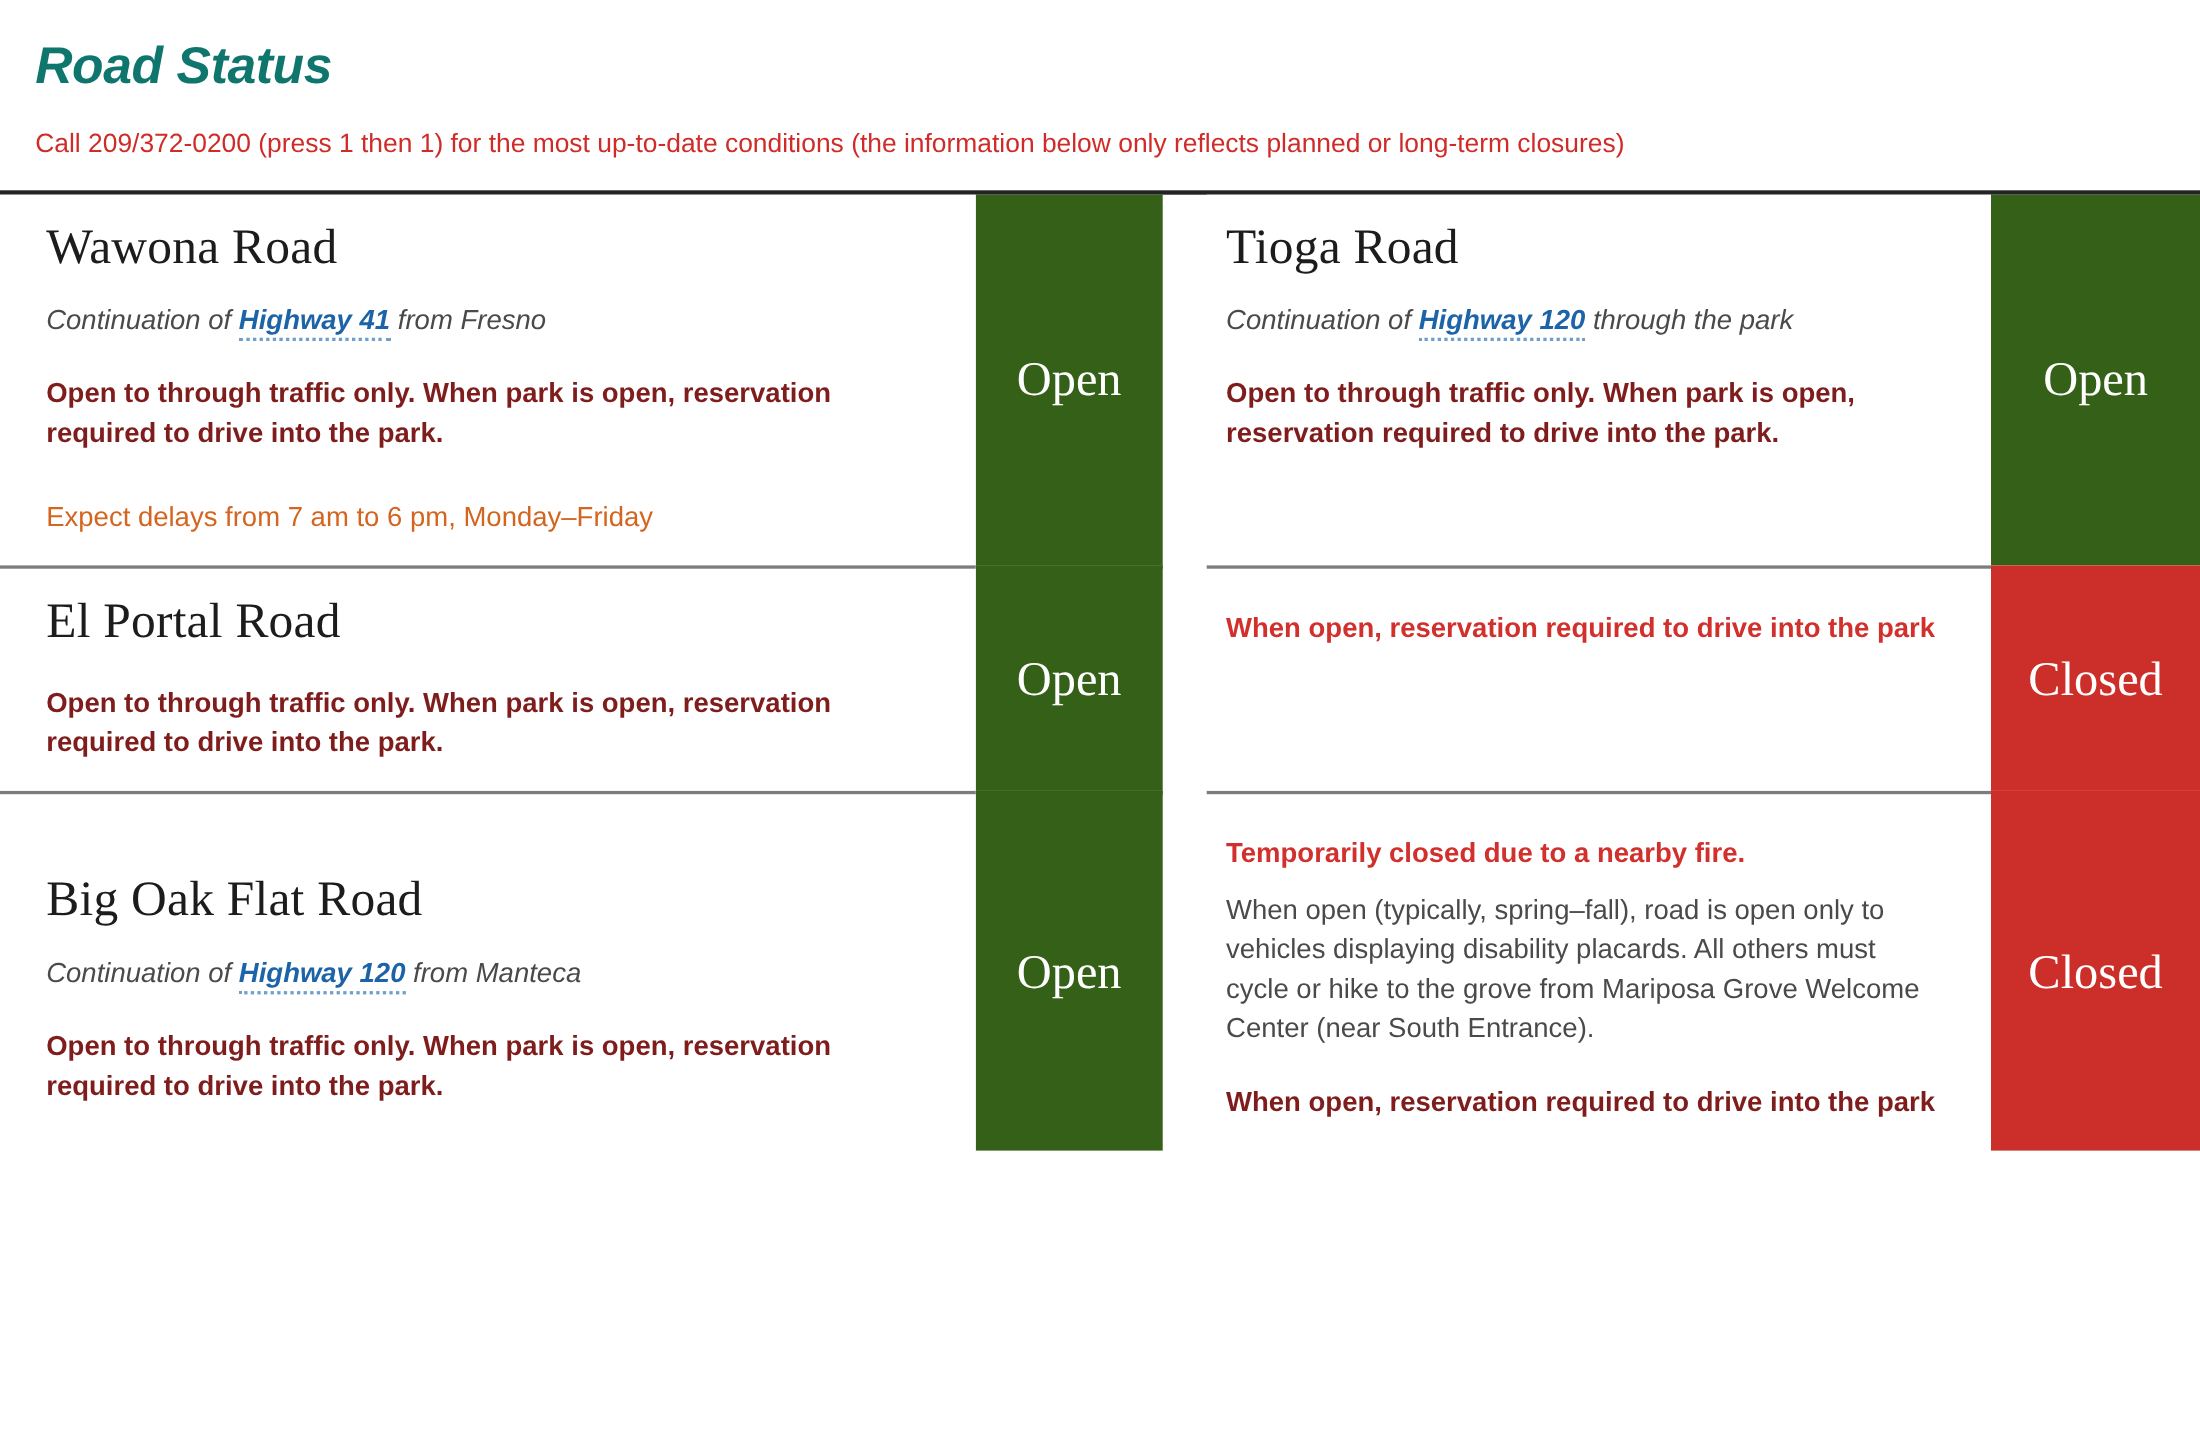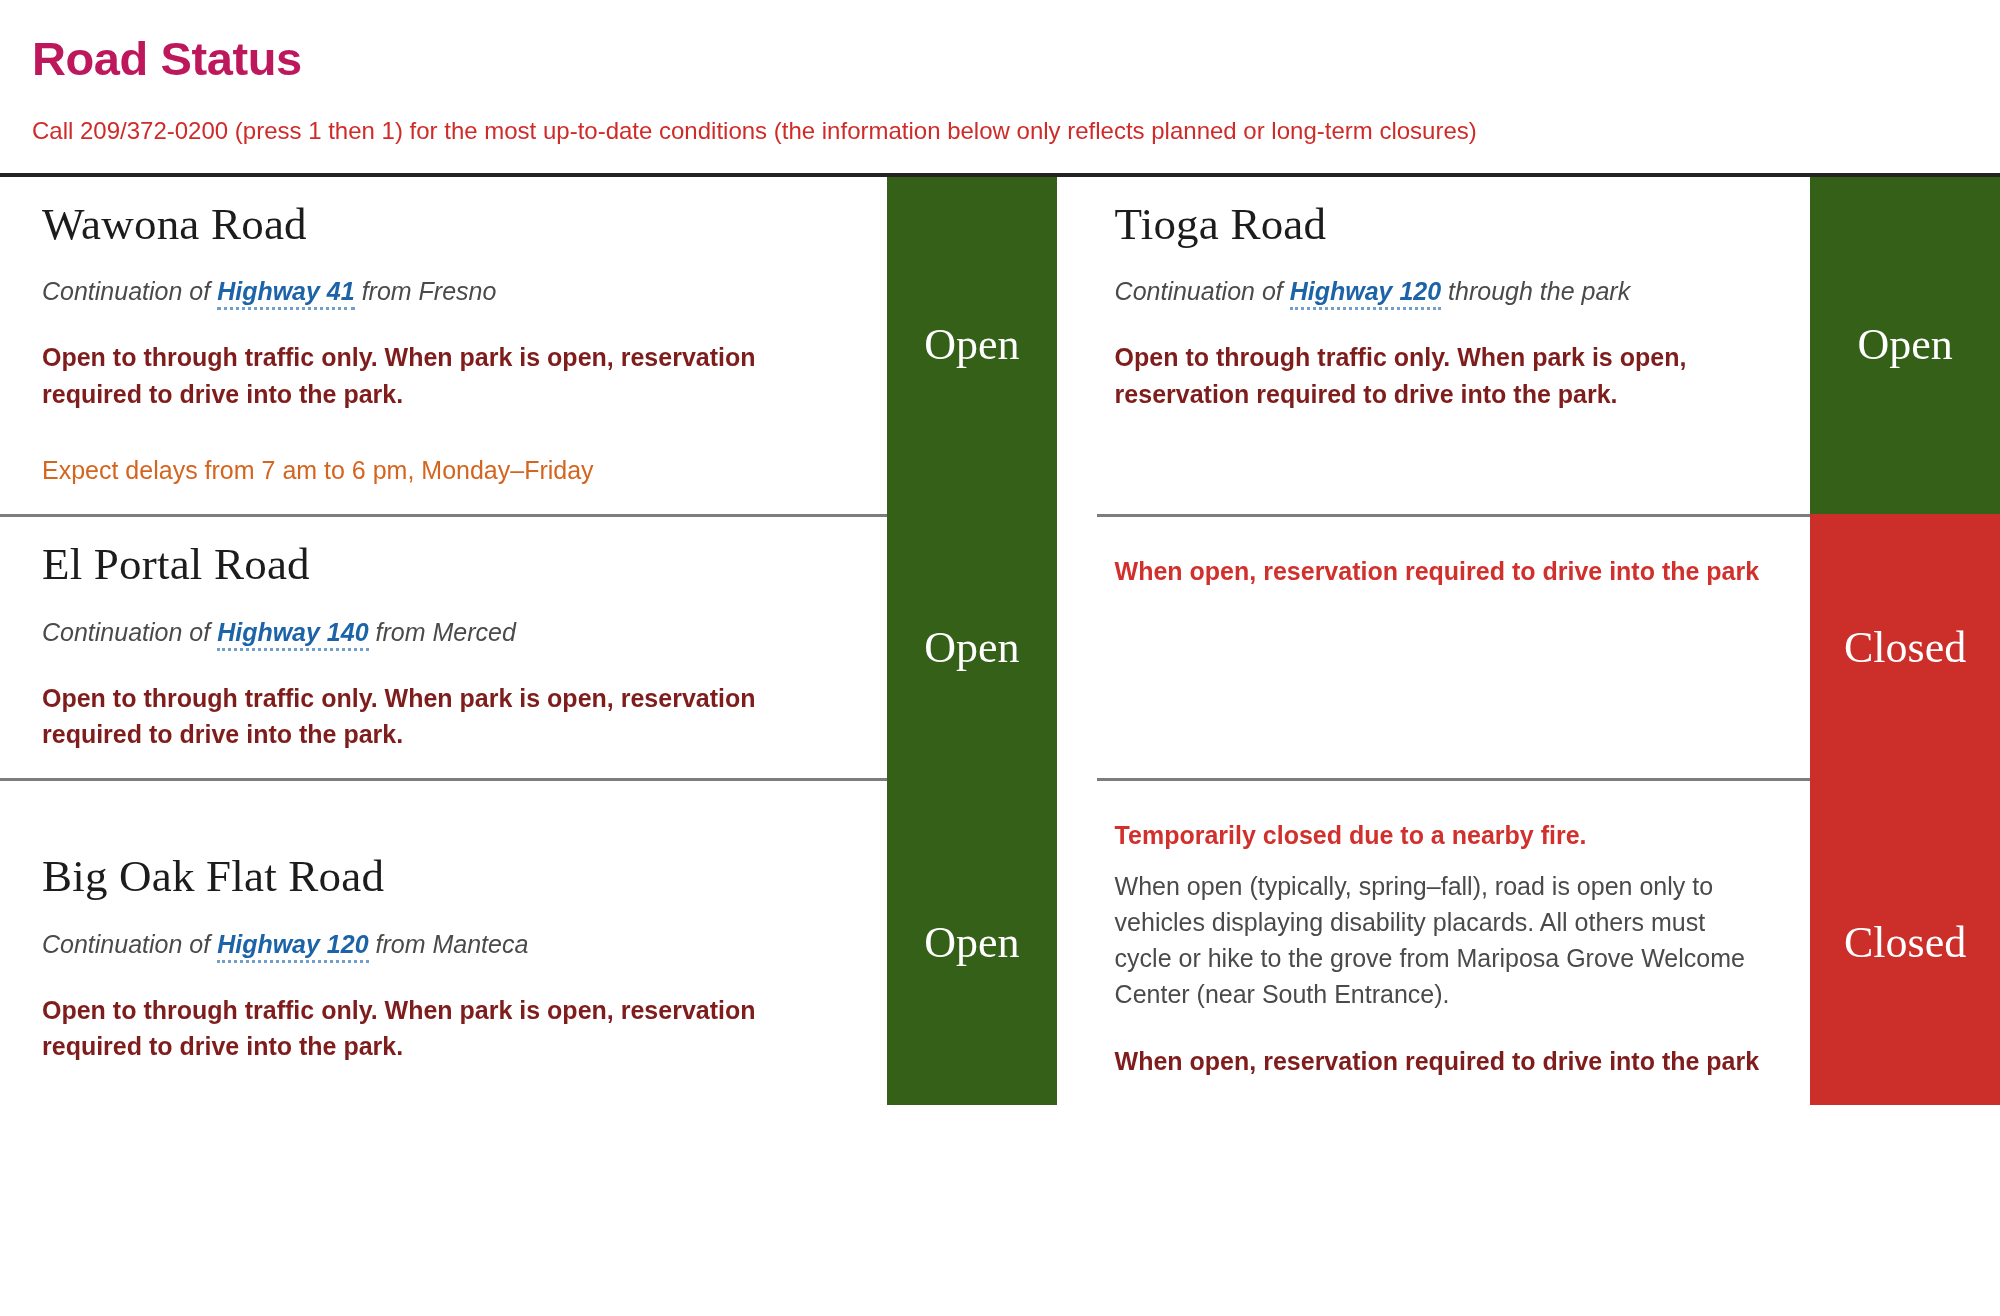--- a/index.html
+++ b/index.html
@@ -22,23 +22,24 @@
 
   
   .header {
     padding: 34px 30px 0 30px;
   }
   .page-title {
     font-family: "Liberation Sans", sans-serif;
     font-weight: bold;
     font-size: 47px;
     line-height: 1.05;
-    color: #be185d;
+    color: #0f766e;
     letter-spacing: -0.4px;
     margin: 0 0 0 2px;
+    font-style: italic;
   }
   .hotline {
     margin: 32px 0 0 2px;
     font-size: 24px;
     line-height: 1.3;
     color: #cf2b28;
     font-family: "Liberation Sans", sans-serif;
   }
 
   
@@ -165,21 +166,20 @@
 
       <div class="cell-status green right">
         <span>Open</span>
       </div>
     </div>
 
     <div class="row row2">
 
       <div class="cell-text cell-left">
         <h2 class="road-name">El Portal Road</h2>
-        <p class="continuation"><span>Continuation of </span><a class="hwy-link" href="#">Highway 140</a><span> from Merced</span></p>
         <p class="note bold orange">Open to through traffic only. When park is open, reservation required to drive into the park.</p>
       </div>
 
       <div class="cell-status green">
         <span>Open</span>
       </div>
 
       <div class="cell-text cell-right">
         <p class="note bold red tight">When open, reservation required to drive into the park</p>
       </div>

